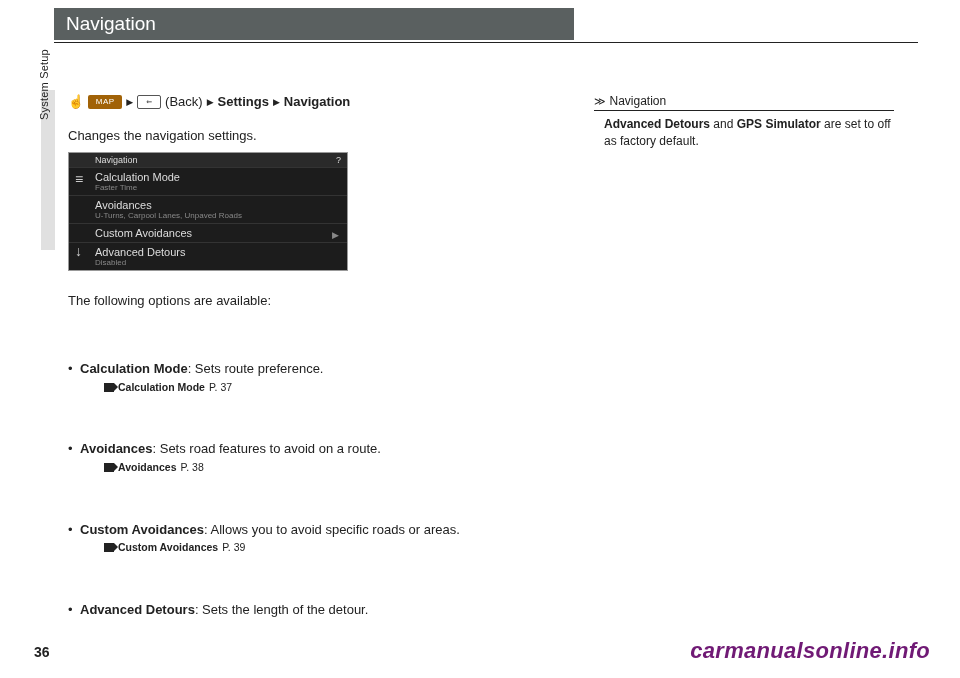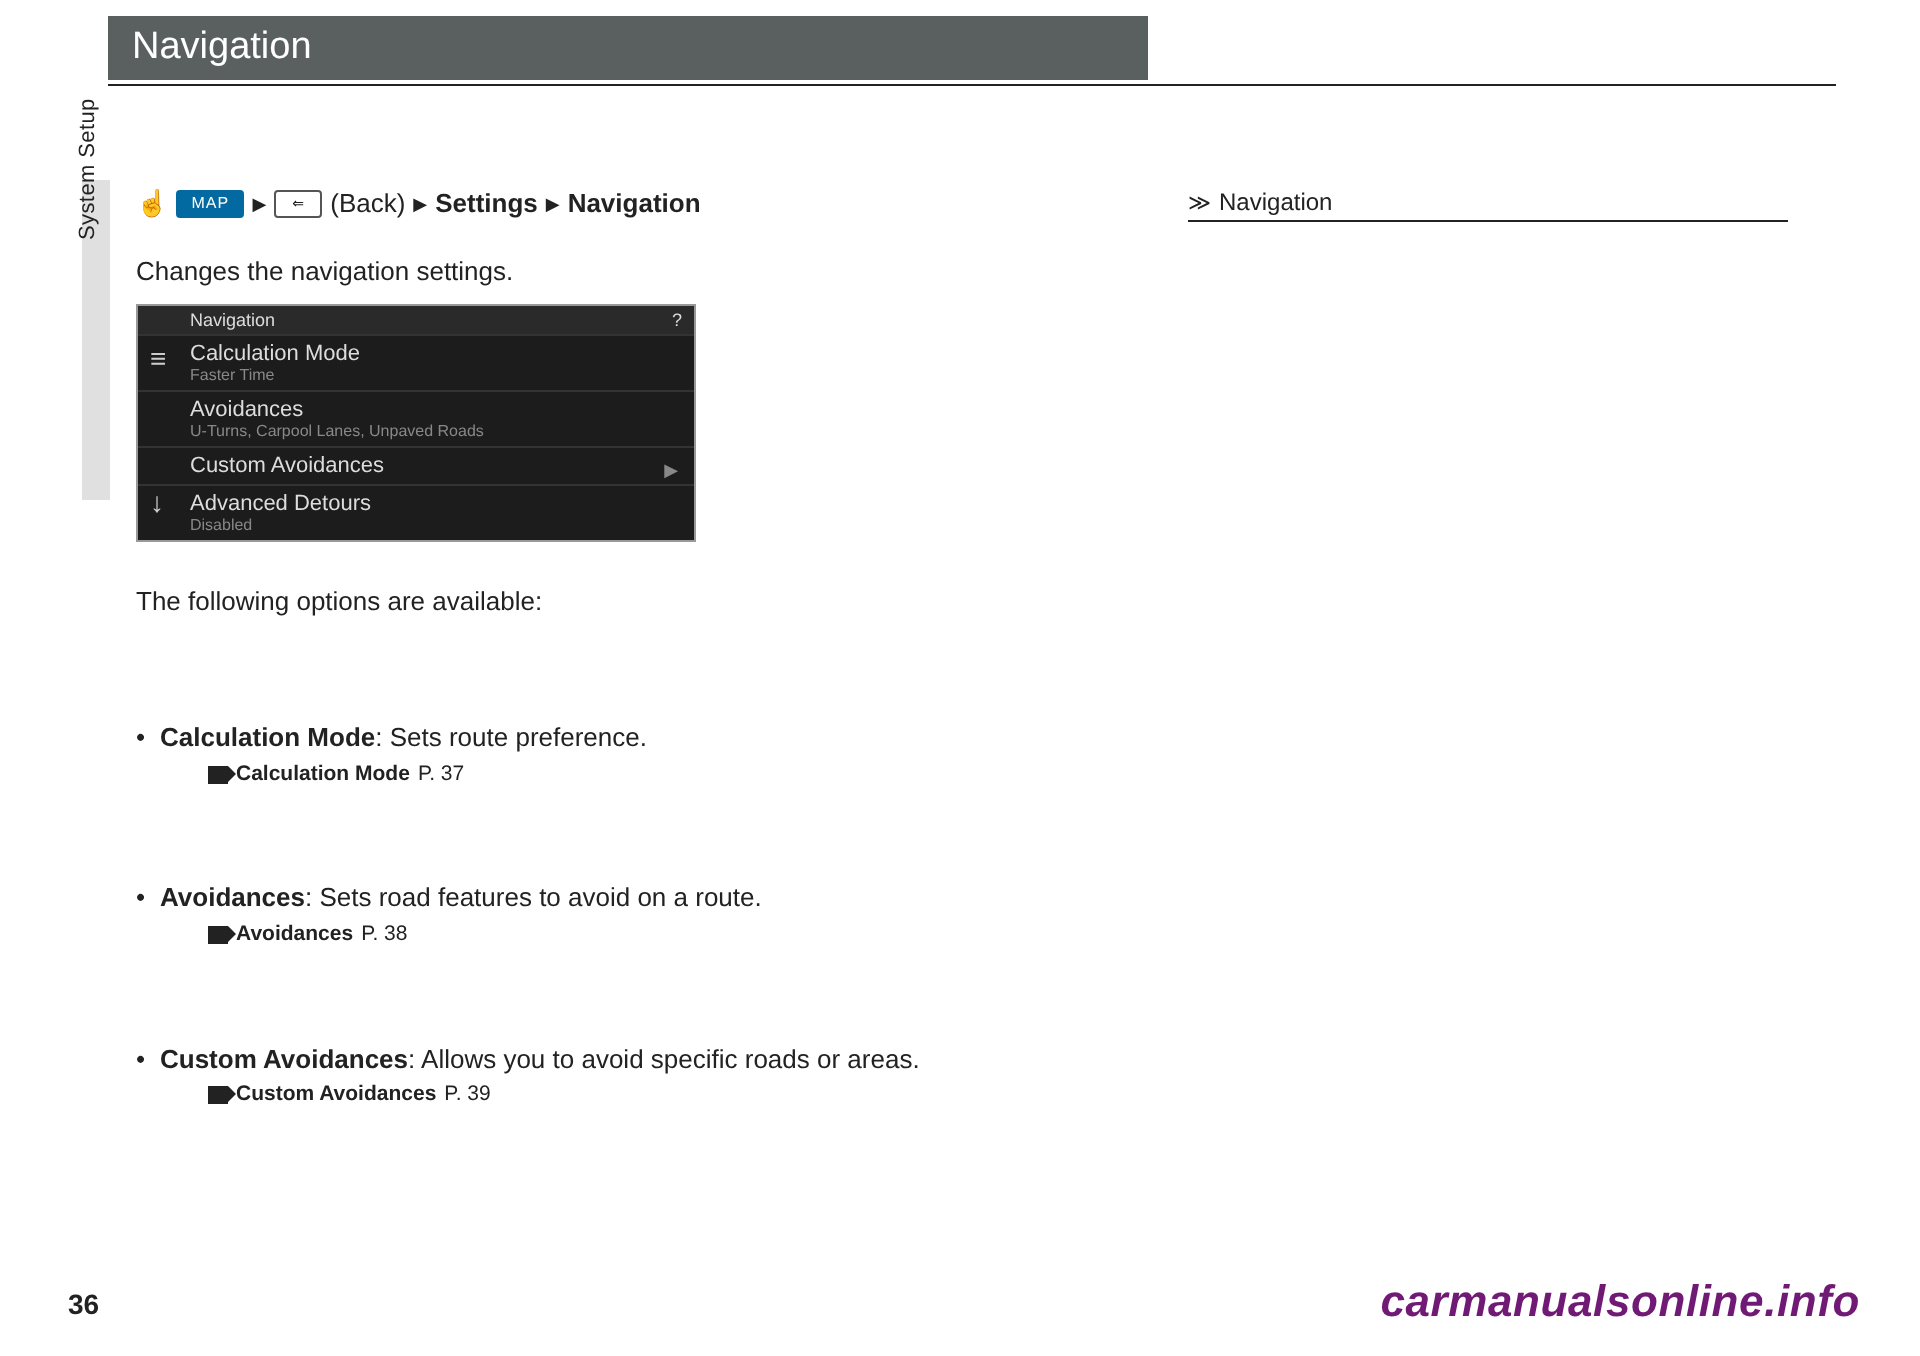--- a/index.html
+++ b/index.html
@@ -59,21 +59,21 @@
       left: 68px;
       font-size: 13px;
       display: flex;
       align-items: center;
       gap: 4px;
     }
     .map-chip {
       display: inline-flex;
       align-items: center;
       justify-content: center;
-      background: #0369a1;
+      background: #a16207;
       color: #fff;
       font-size: 8px;
       width: 34px;
       height: 14px;
       border-radius: 2px;
       letter-spacing: 0.5px;
     }
     .back-chip {
       display: inline-flex;
       align-items: center;
@@ -309,23 +309,29 @@
     </div>
   </li>
   <li>
     <span class="opt-title">Custom Avoidances</span><span>: Allows you to avoid specific roads or areas.</span>
     <div class="ref">
       <span class="ref-icon"></span>
       <span class="ref-bold">Custom Avoidances</span>
       <span>P. 39</span>
     </div>
   </li>
+  <li>
+    <span class="opt-title">Advanced Detours</span><span>: Sets the length of the detour.</span>
+  </li>
 </ul>
 
 <div class="sidebar-note">
   <div class="sidebar-head">
     <span class="chev-icon">≫</span>
     <span>Navigation</span>
   </div>
+  <div class="sidebar-body">
+    <span class="bold">Advanced Detours</span><span> and </span><span class="bold">GPS Simulator</span><span> are set to off as factory default.</span>
+  </div>
 </div>
 
 <div class="page-num">36</div>
 <div class="watermark">carmanualsonline.info</div>
 
 </body></html>

